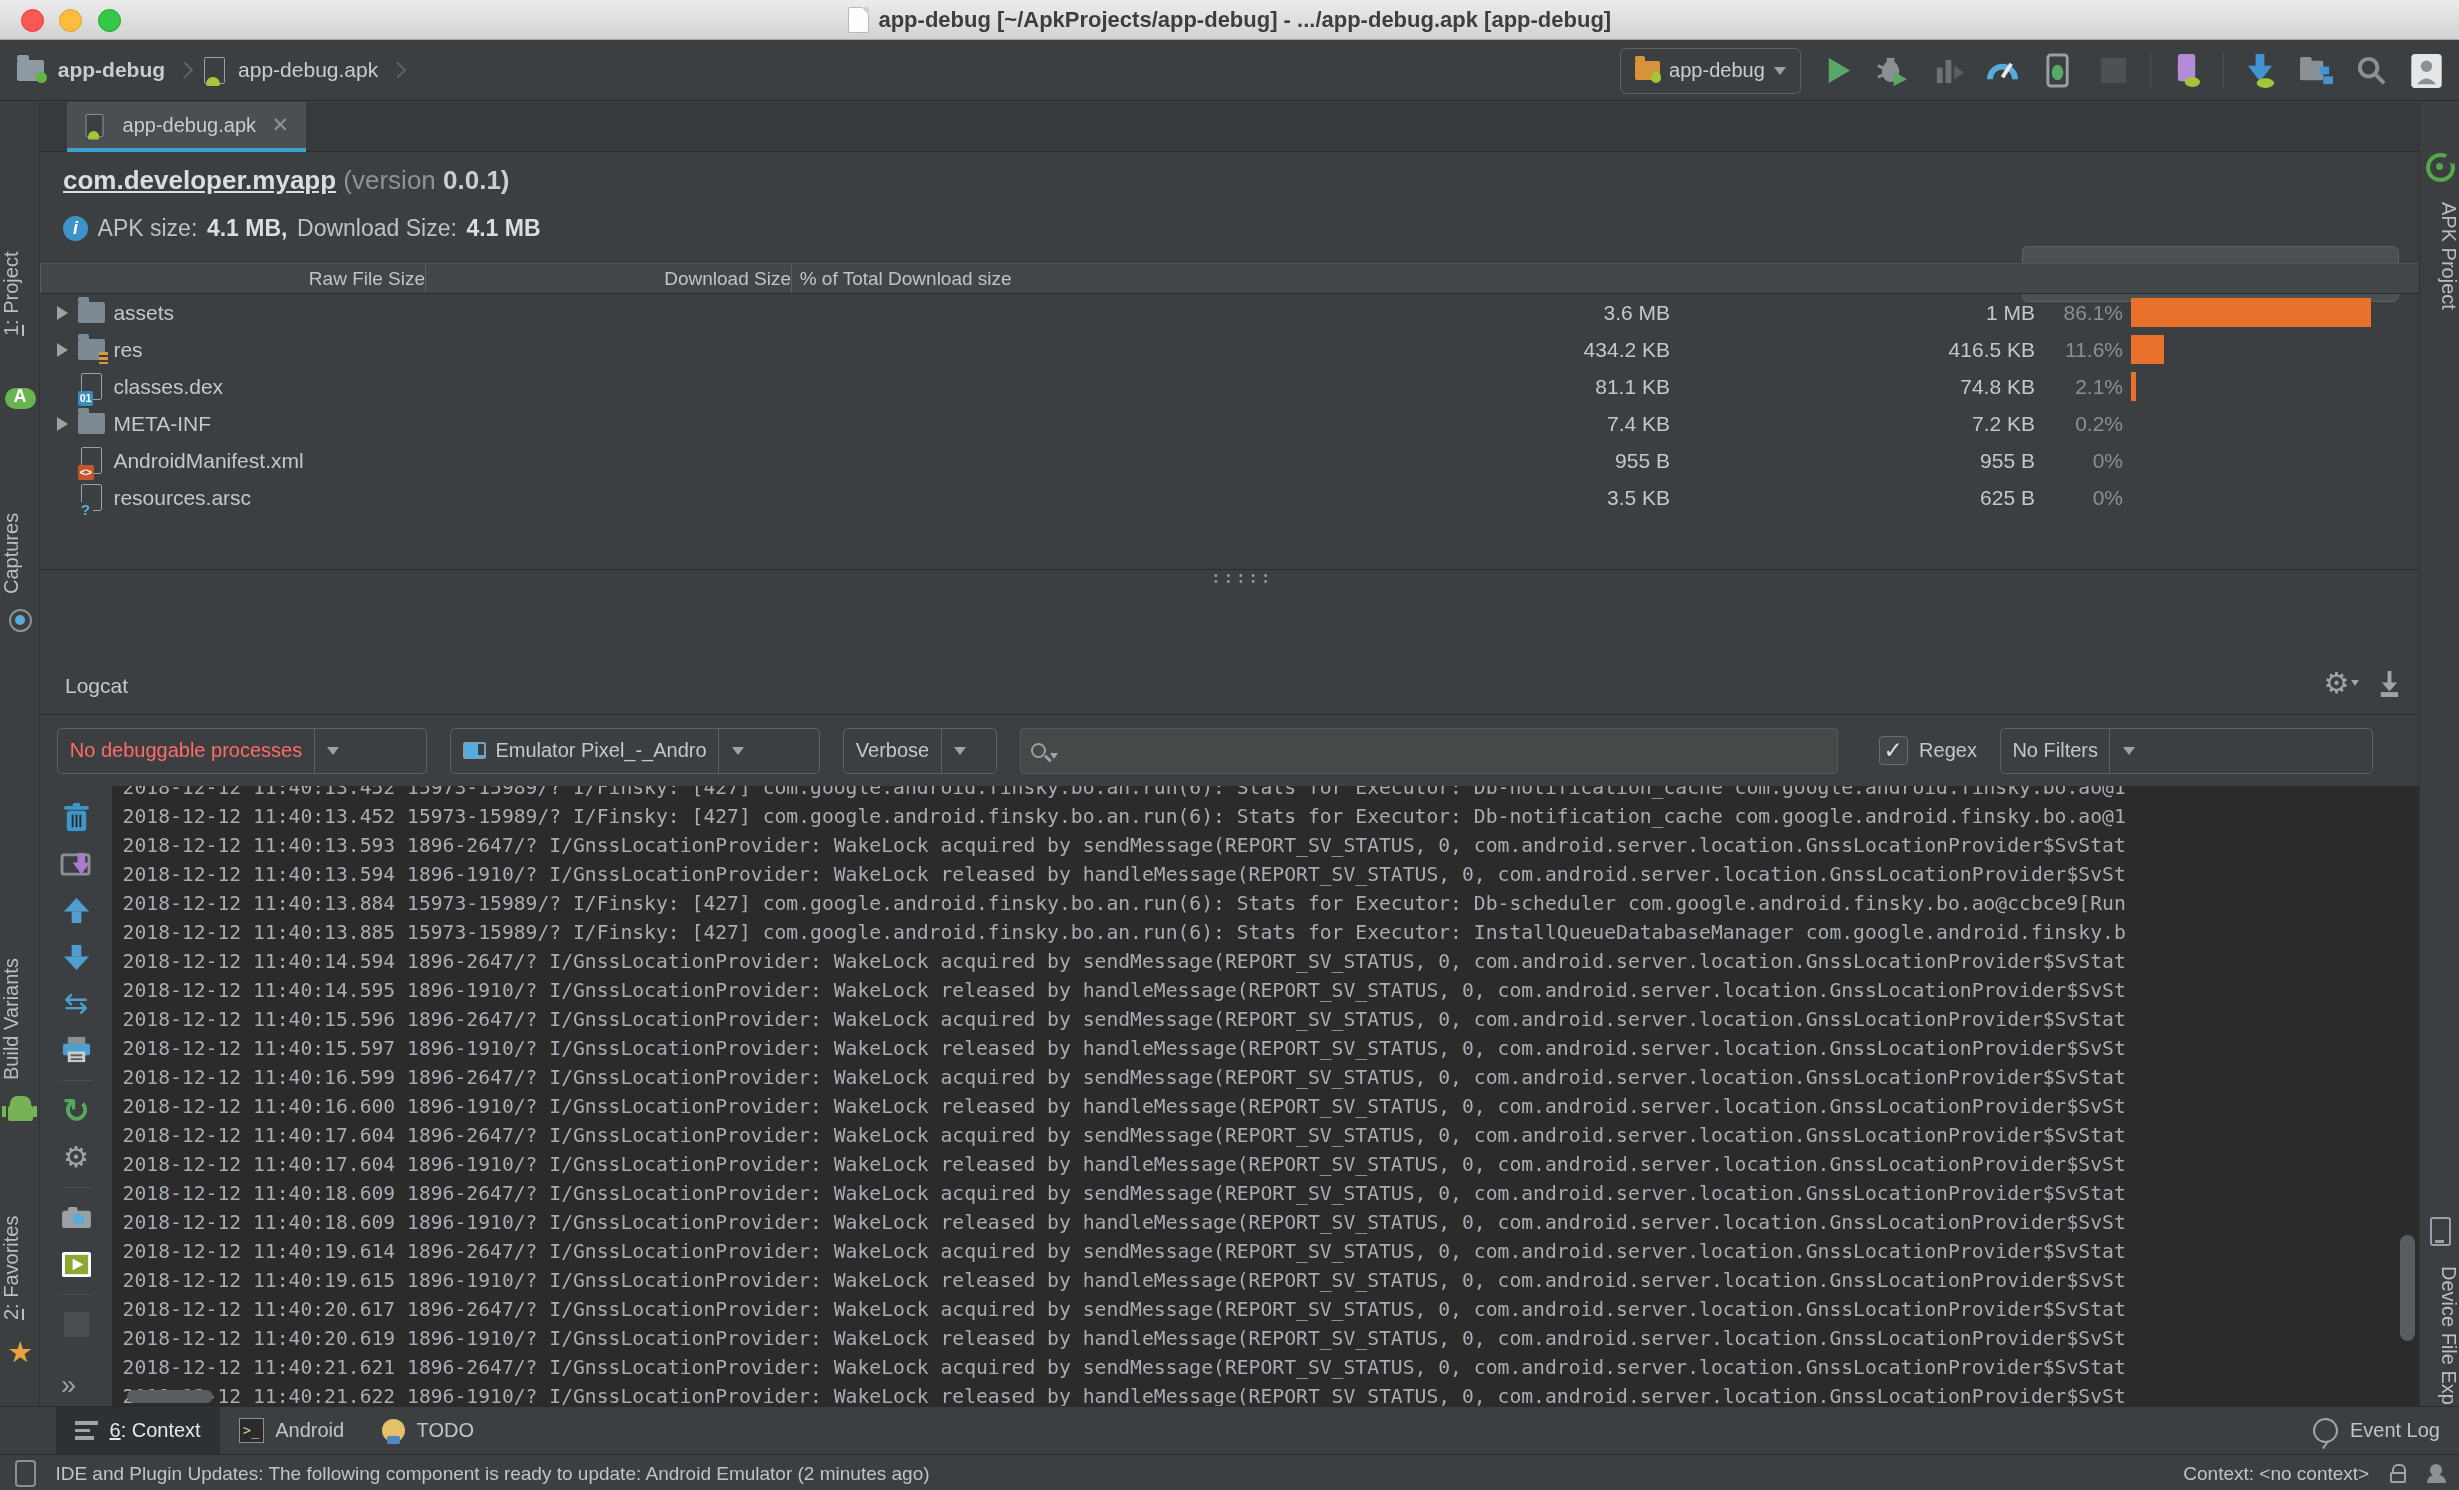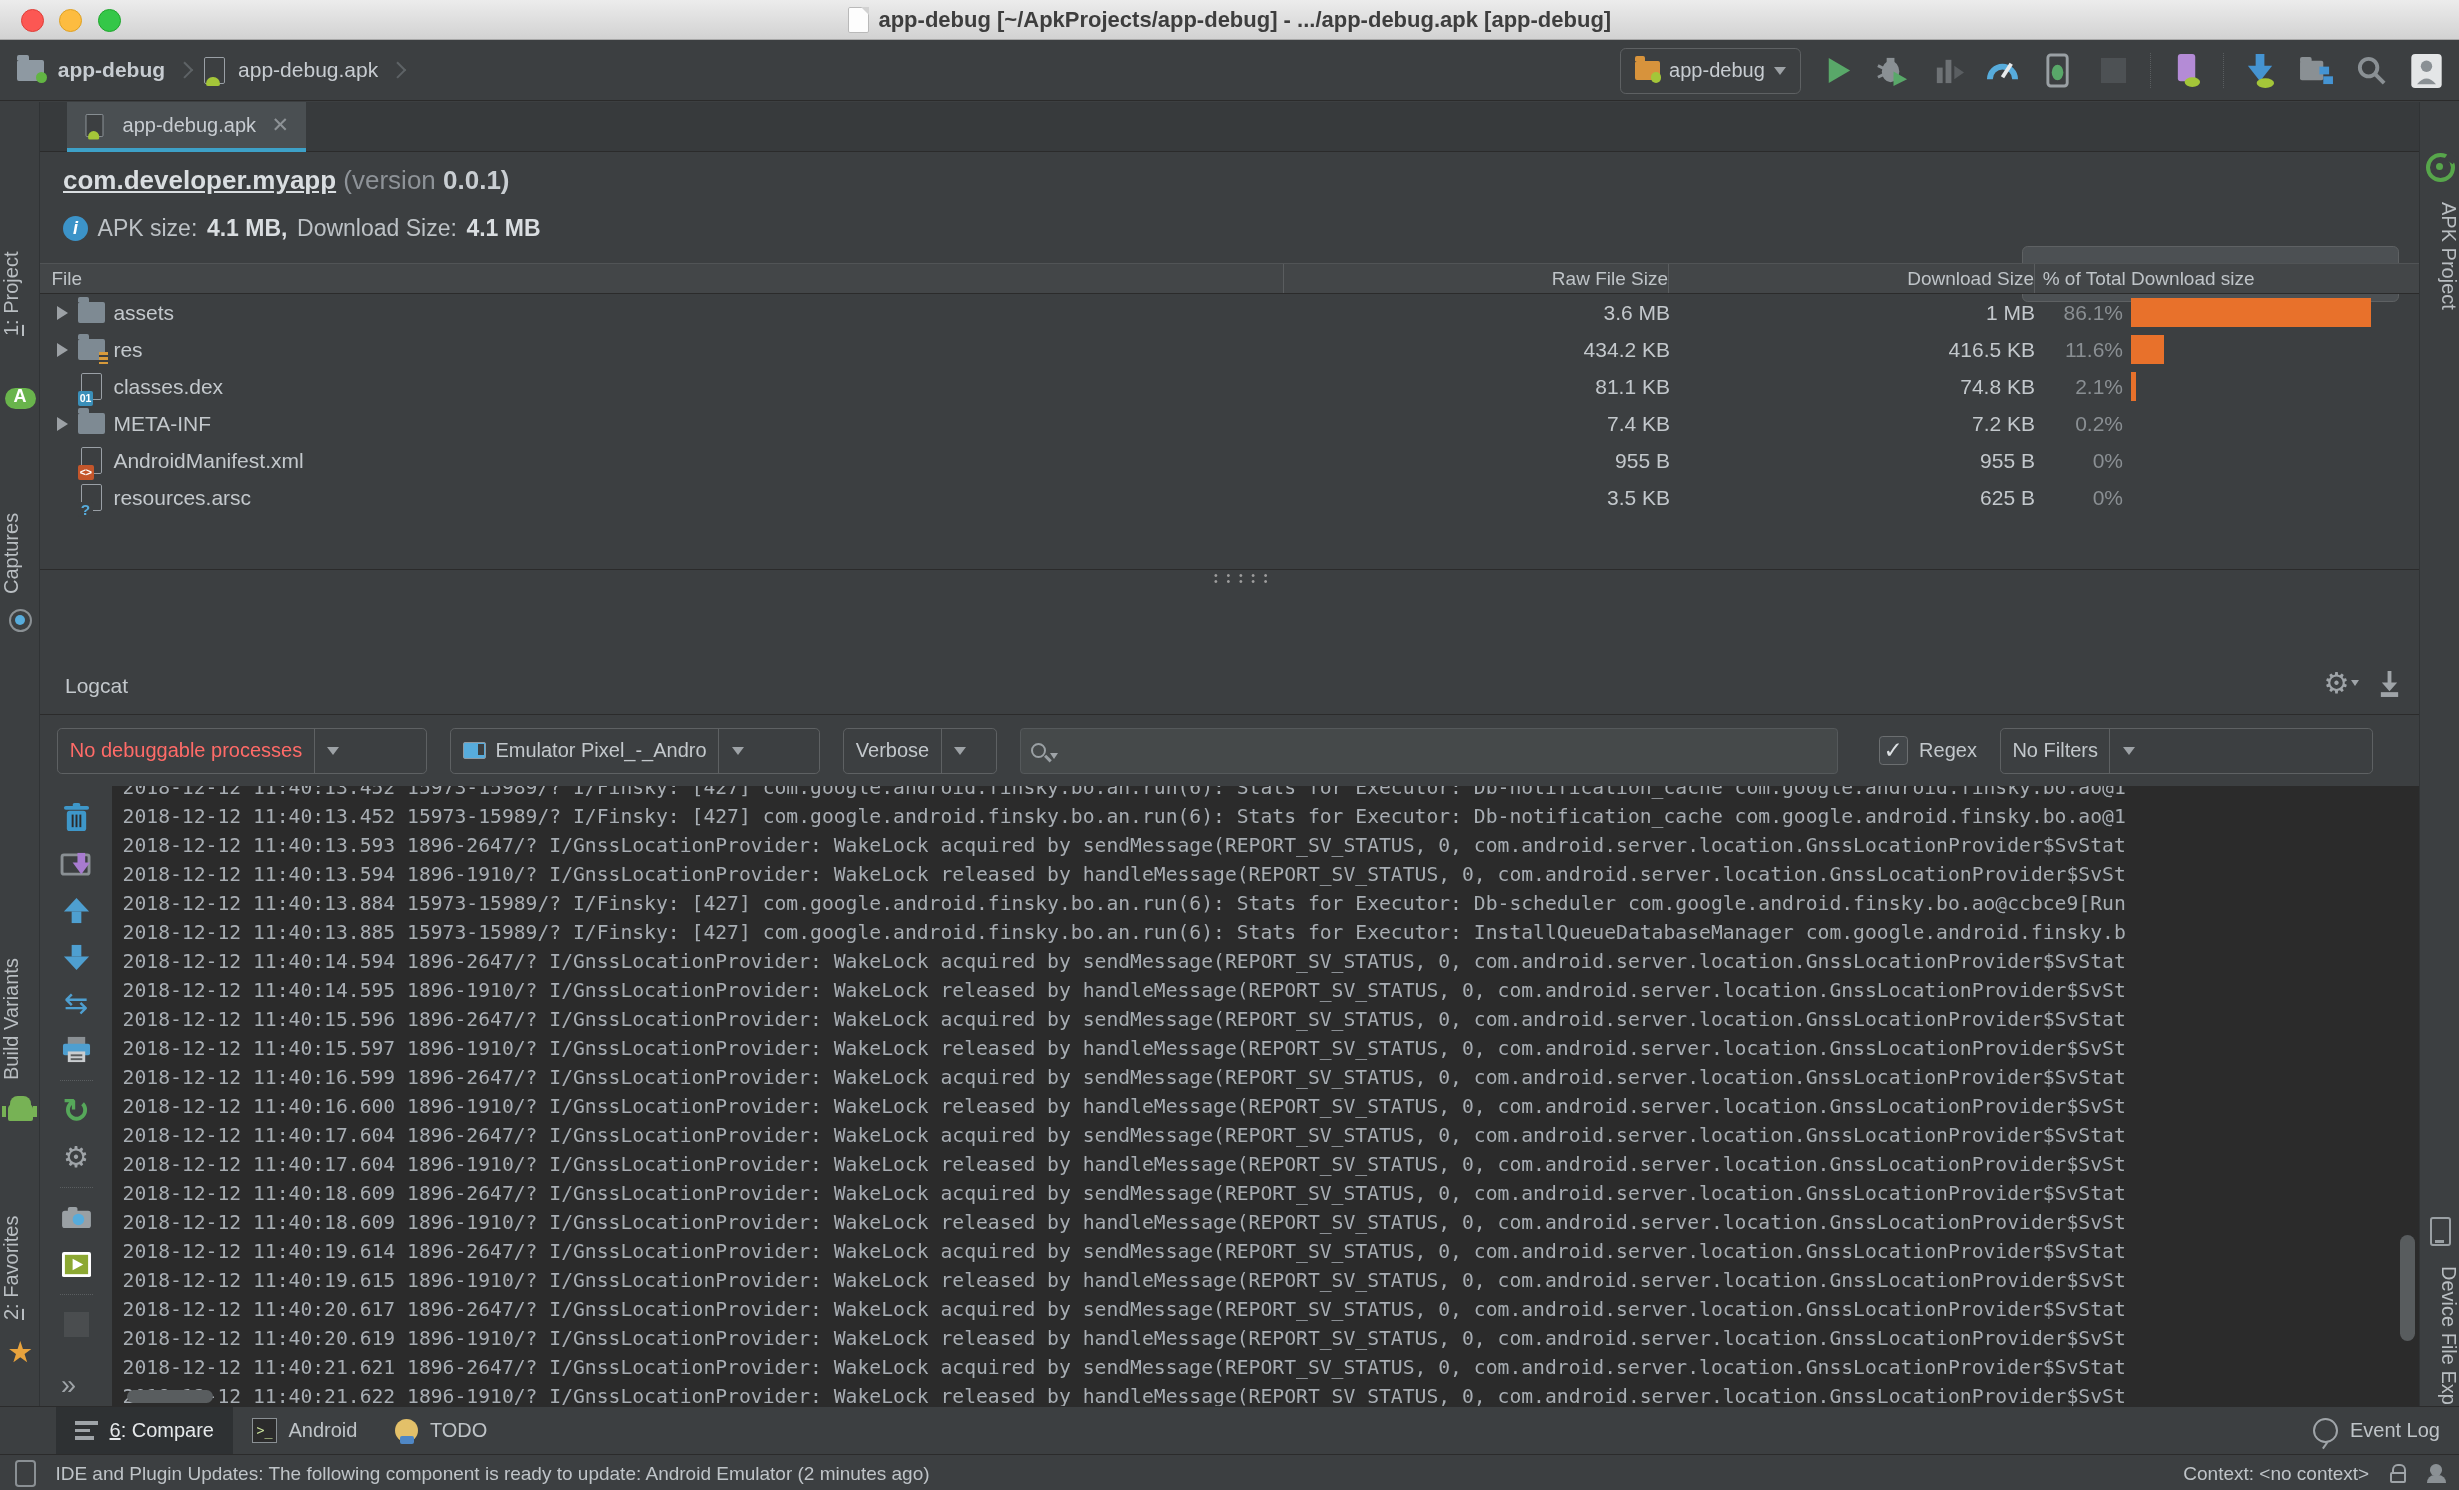--- a/index.html
+++ b/index.html
@@ -358,21 +358,20 @@
         <span class="info-ic">i</span>
         <span>APK size:</span>
         <b>4.1 MB,</b>
         <span>Download Size:</span>
         <b>4.1 MB</b>
       </div>
       <div class="compare-btn">Compare with previous APK...</div>
     </div>
 
     <div class="thead">
-      <div class="c-file">File</div>
       <div class="hsep"></div>
       <div class="c-raw">Raw File Size</div>
       <div class="hsep"></div>
       <div class="c-dl">Download Size</div>
       <div class="hsep"></div>
       <div class="c-pct" style="padding-left:7.7px;">% of Total Download size</div>
     </div>
 
     <div class="tbody">
 
@@ -661,21 +660,21 @@
   </div>
 
   <div class="tw-bar">
     <div style="width:56px;"></div>
     <div class="tw-tab active">
       <span class="lc-ic">
           <i></i>
           <i></i>
           <i></i>
         </span>
-      <span><u>6</u><span>: Compare</span></span>
+      <span><u>6</u><span>: Context</span></span>
     </div>
     <div class="tw-tab">
       <span class="term-ic">&gt;_</span>
       <span>Android</span>
     </div>
     <div class="tw-tab">
       <span class="todo-ic"></span>
       <span>TODO</span>
     </div>
     <div class="eventlog">

